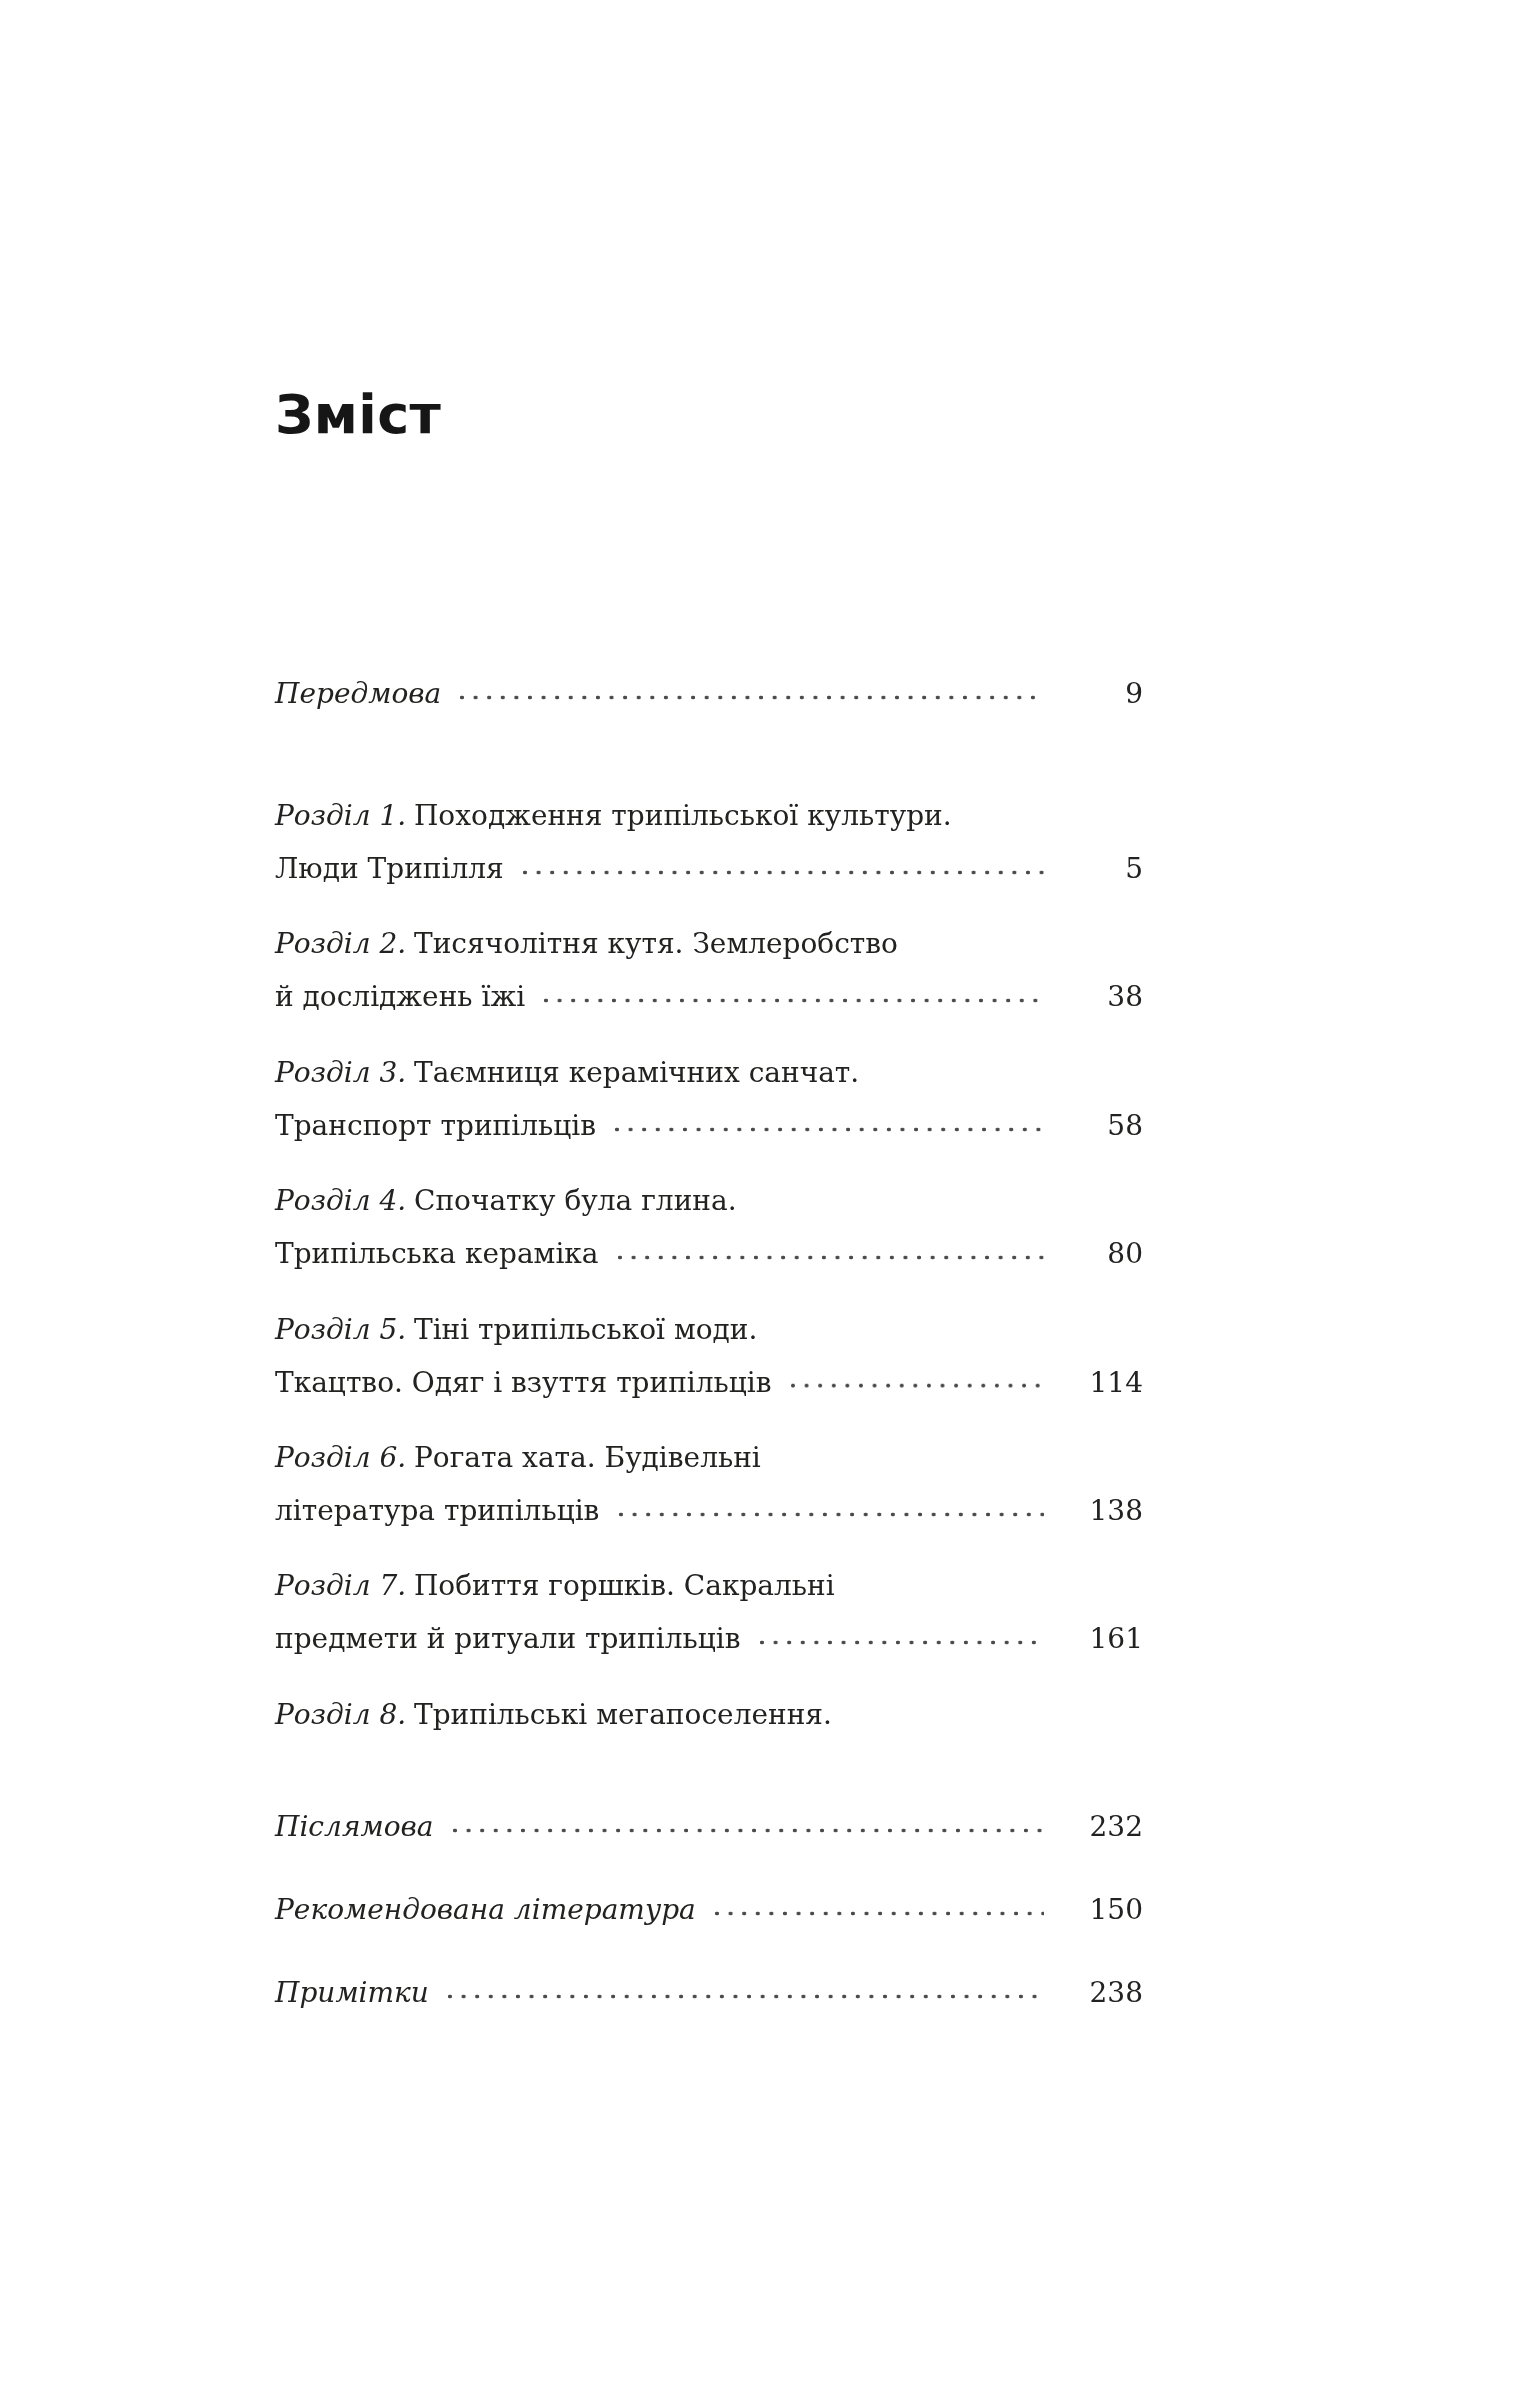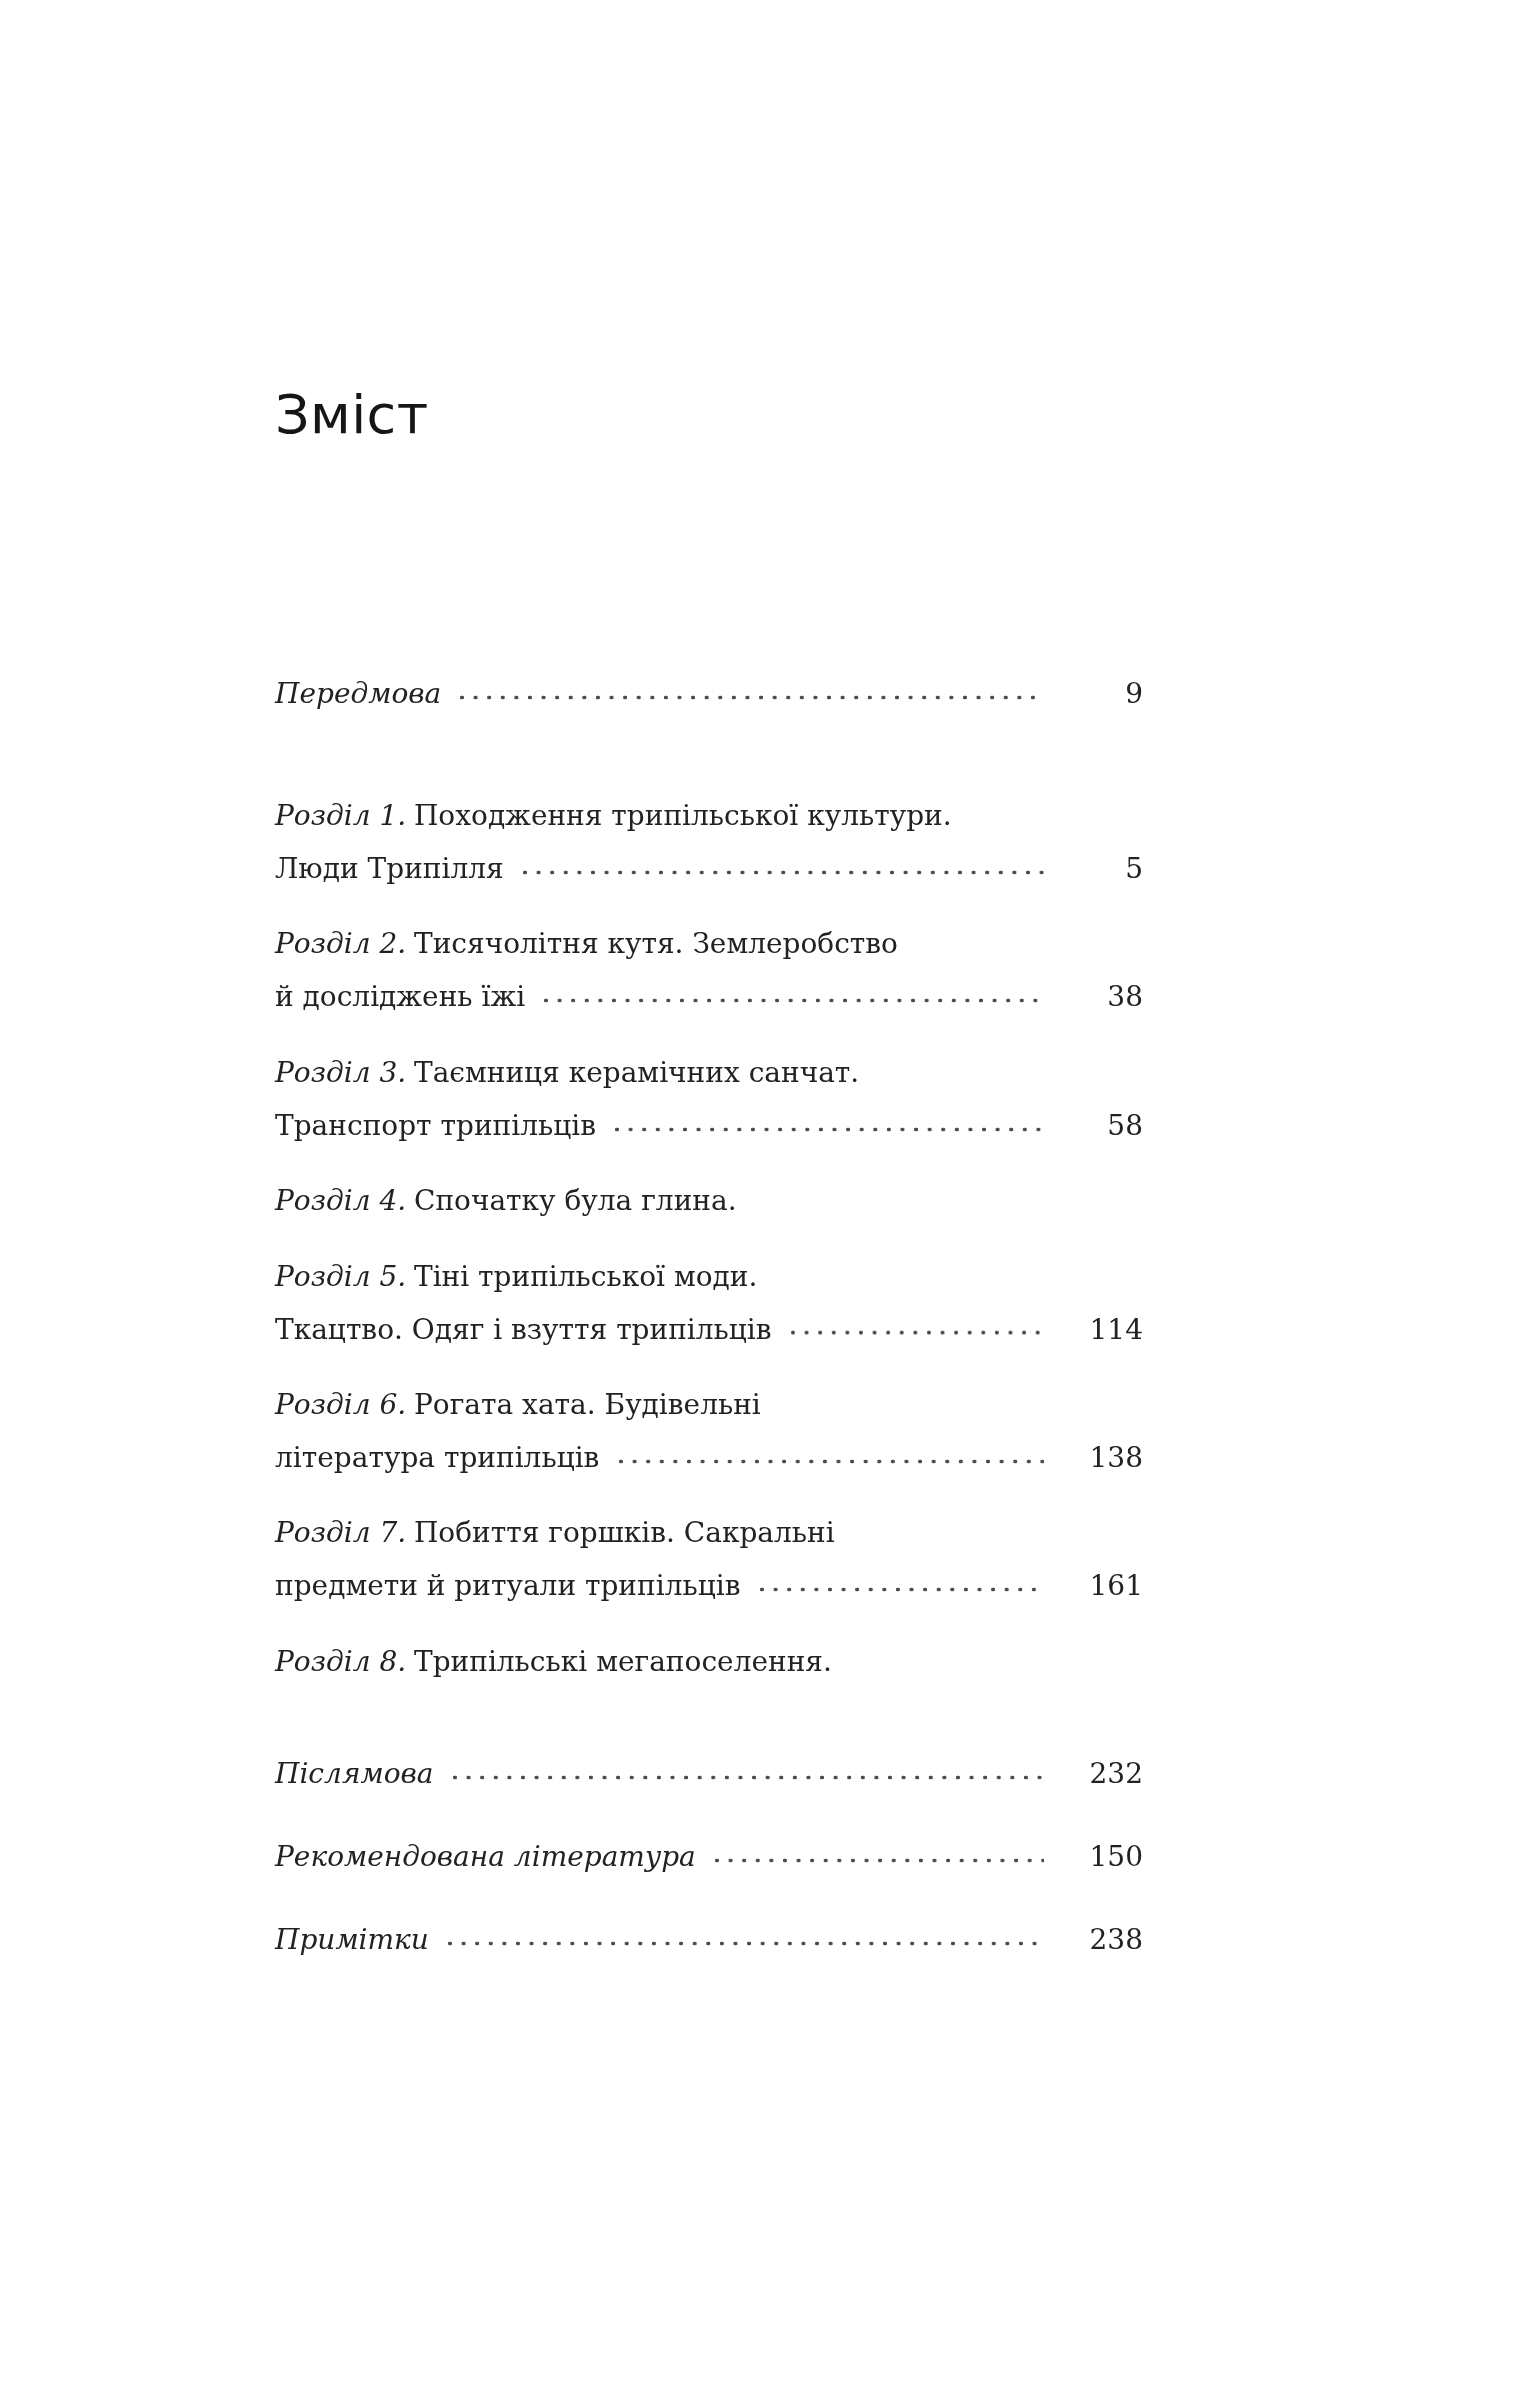--- a/index.html
+++ b/index.html
@@ -19,21 +19,21 @@
   .content {
     position: absolute;
     left: 275px;
     top: 0;
     width: 868px;
   }
   h1.contents-heading {
     margin: 388px 0 0 0;
     padding: 0;
     font-family: "DejaVu Sans", "Liberation Sans", sans-serif;
-    font-weight: 400;
+    font-weight: 700;
     font-size: 54px;
     line-height: 54px;
     letter-spacing: 0.4px;
     color: #161616;
   }
   .toc {
     margin-top: 225px;
   }
   .entry {
     font-size: 28px;
@@ -124,20 +124,25 @@
           <span class="dots"></span>
           <span class="pnum">58</span>
         </div>
       </div>
 
       <div class="entry entry--chapter">
         <div class="line">
           <span class="it prefix">Розділ 4.</span>
           <span>Спочатку була глина.</span>
         </div>
+        <div class="line">
+          <span>Трипільська кераміка</span>
+          <span class="dots"></span>
+          <span class="pnum">80</span>
+        </div>
       </div>
 
       <div class="entry entry--chapter">
         <div class="line">
           <span class="it prefix">Розділ 5.</span>
           <span>Тіні трипільської моди.</span>
         </div>
         <div class="line">
           <span>Ткацтво. Одяг і взуття трипільців</span>
           <span class="dots"></span>

